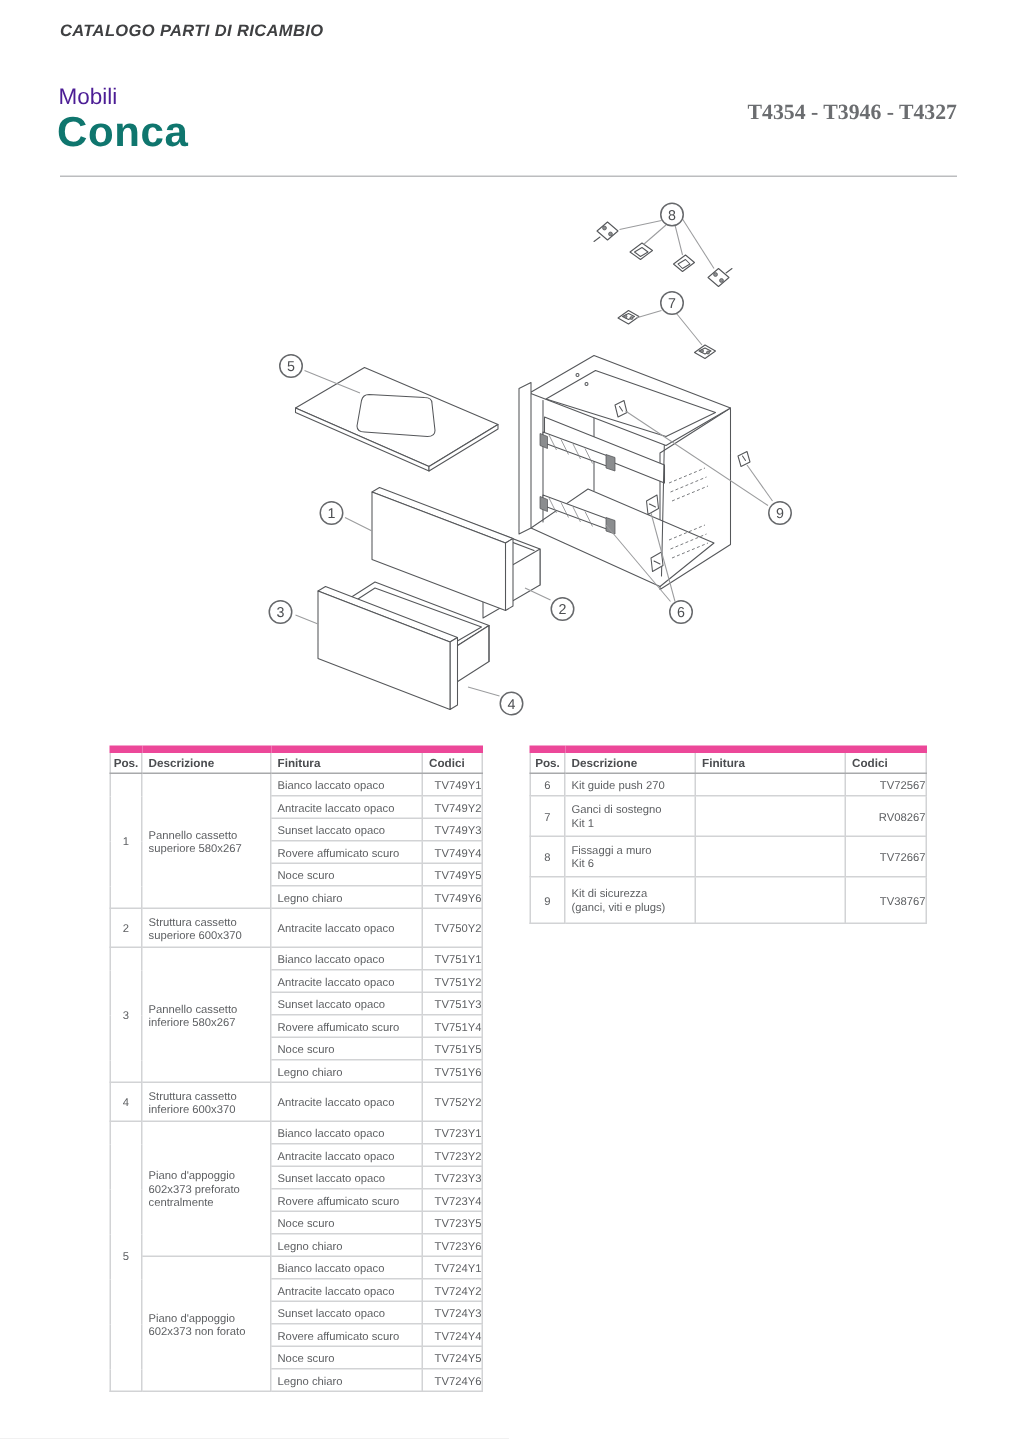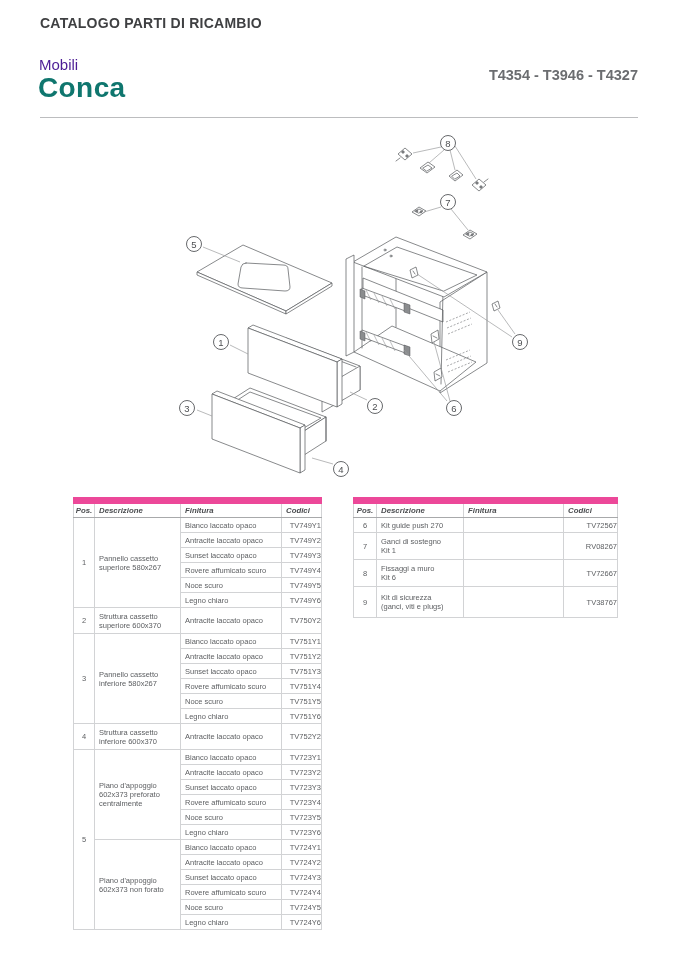--- a/index.html
+++ b/index.html
@@ -1,32 +1,32 @@
 <!DOCTYPE html>
 <html><head>
 <meta charset="utf-8">
 <style>
   html,body{margin:0;padding:0;background:#e8e8e8;}
   .page{position:relative;width:678px;height:959px;background:#ffffff;margin:0 auto;
         font-family:"Liberation Sans", sans-serif;overflow:hidden;}
   .abs{position:absolute;}
-  .eyebrow{left:40px;top:15px;font-size:14px;font-weight:bold;letter-spacing:.25px;color:#3f4042;}
+  .eyebrow{left:40px;top:15px;font-size:11px;font-weight:bold;letter-spacing:.25px;color:#3f4042;font-style:italic;}
   .family-label{left:39px;top:56px;font-size:15px;color:#4c1d95;}
   .family-name{left:38px;top:72px;font-size:28px;font-weight:bold;letter-spacing:.4px;color:#0f766e;}
   .title-block{right:40px;top:66px;text-align:right;color:#6b6d70;font-weight:bold;
-               font-size:14.5px;line-height:18px;}
+               font-size:14.5px;line-height:18px;font-family:Liberation Serif, serif;}
   .header-divider{left:40px;width:598px;top:117px;height:1px;background:#bcbdbf;}
   .page-number{left:0;top:929px;width:678px;text-align:center;font-size:8px;color:#5a5b5e;}
 
   
   table.t{border-collapse:collapse;table-layout:fixed;font-size:7.5px;color:#5e6063;}
   table.t th, table.t td{border:1px solid #d2d3d5;padding:0 0 0 4px;vertical-align:middle;
         overflow:hidden;white-space:pre-line;line-height:9px;}
   table.t th{font-size:7.8px;font-weight:bold;color:#4b4d50;text-align:left;height:13px;
-        border-top:7px solid #ec4899;border-bottom:1px solid #a8a9ab;line-height:13px;white-space:nowrap;font-style:italic;}
+        border-top:5px solid #ec4899;border-bottom:1px solid #a8a9ab;line-height:13px;white-space:nowrap;}
   table.t td.pos, table.t th.pos{text-align:center;padding:0;}
   tr.fin td{height:14px;}
   tr.tall td{height:25px;}
   tr.r0 td{height:14px;}
   tr.r1 td{height:26px;}
   tr.r2 td{height:30px;}
   td.code{white-space:nowrap;text-align:right;}
   .tbl-left{left:73px;top:497px;}
   .tbl-right{left:353px;top:497px;}
 

